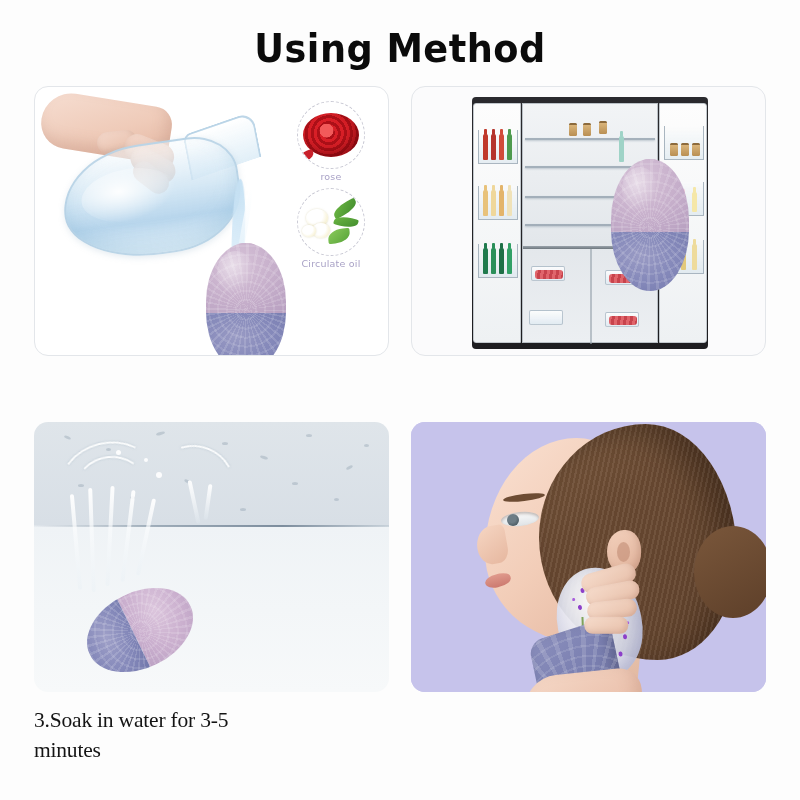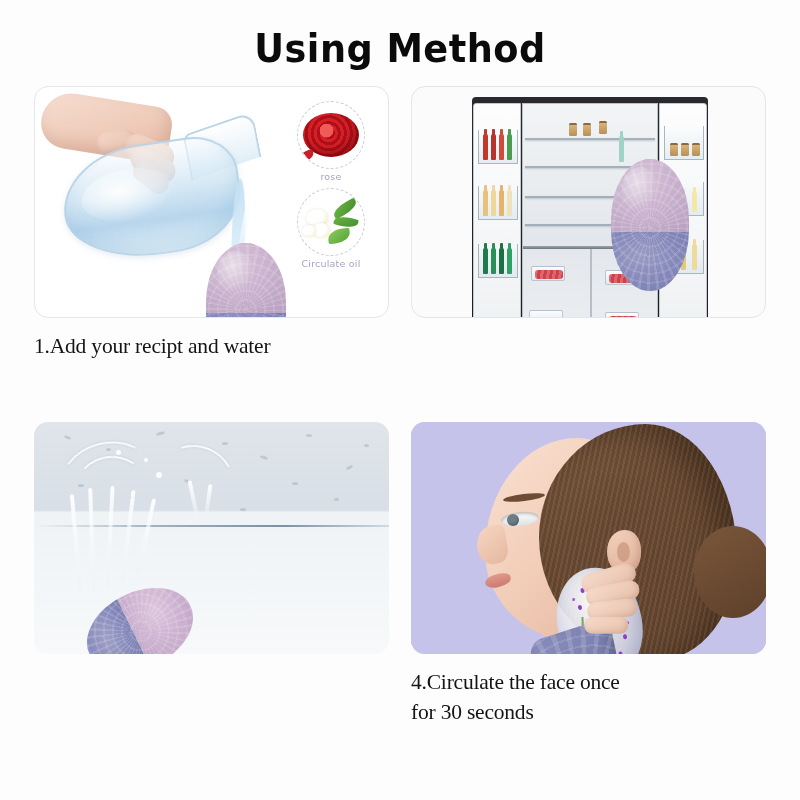--- a/index.html
+++ b/index.html
@@ -49,21 +49,21 @@
     width: 355px;
   }
   .cell.c1 { left: 0;    top: 0; }
   .cell.c2 { left: 377px; top: 0; }
   .cell.c3 { left: 0;    top: 336px; }
   .cell.c4 { left: 377px; top: 336px; }
 
   .panel {
     position: relative;
     width: 355px;
-    height: 232px;
+    height: 270px;
     border-radius: 14px;
     overflow: hidden;
     background: #ffffff;
   }
   .panel.bordered {
     border: 1px solid #e3e6ea;
   }
 
   .caption {
     margin-top: 13px;
@@ -628,21 +628,20 @@
                 <div class="eo-flower eo-f2"></div>
                 <div class="eo-flower eo-f3"></div>
               </div>
               <div class="ing-label">Circulate oil</div>
             </div>
 
 
           </div>
         </div>
       </div>
-      <div class="caption">1.Add your recipt and water</div>
     </div>
 
     <div class="cell c2">
       <div class="panel bordered p2">
         <div class="fridge">
 
           <div class="fr-interior">
             <div class="fr-shelf" style="top:34px"></div>
             <div class="fr-shelf" style="top:62px"></div>
             <div class="fr-shelf" style="top:92px"></div>
@@ -756,20 +755,22 @@
           <div class="splash-streak" style="left:30px;top:34px;height:44px;transform:rotate(-12deg)"></div>
           <div class="splash-streak" style="left:44px;top:38px;height:36px;transform:rotate(8deg)"></div>
         </div>
 
         <div class="device p3-device">
           <div class="top-half"></div>
           <div class="bot-half"></div>
           <div class="web"></div>
         </div>
       </div>
+      <div class="caption">3.Soak in water for 3-5
+minutes</div>
     </div>
 
     <div class="cell c4">
       <div class="panel p4">
         <div class="face-bg"></div>
 
         <div class="neck"></div>
         <div class="head"></div>
         <div class="hair">
           <div class="hair-strands"></div>
@@ -808,18 +809,16 @@
           <div class="roller-body">
             <div class="web2"></div>
           </div>
           <div class="holding-hand"></div>
           <div class="hfinger hf1"></div>
           <div class="hfinger hf2"></div>
           <div class="hfinger hf3"></div>
           <div class="hfinger hf4"></div>
         </div>
       </div>
-      <div class="caption">4.Circulate the face once
-for 30 seconds</div>
     </div>
 
   </div>
 </div>
 
 </body></html>

